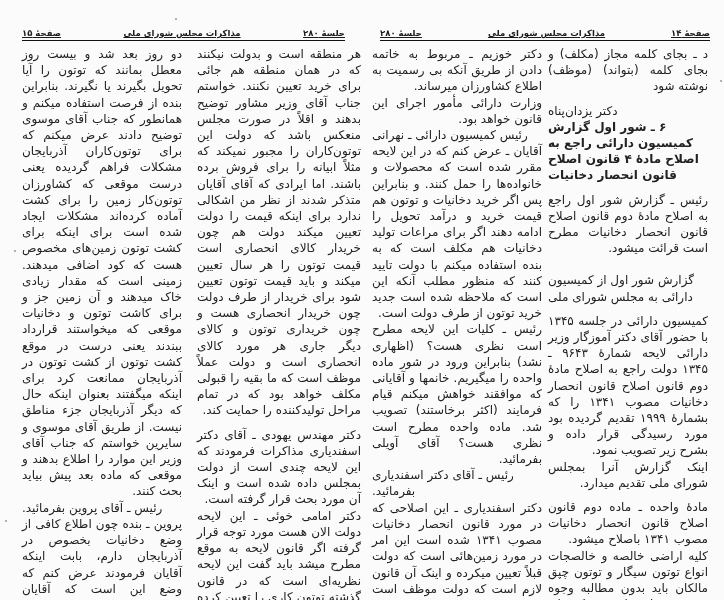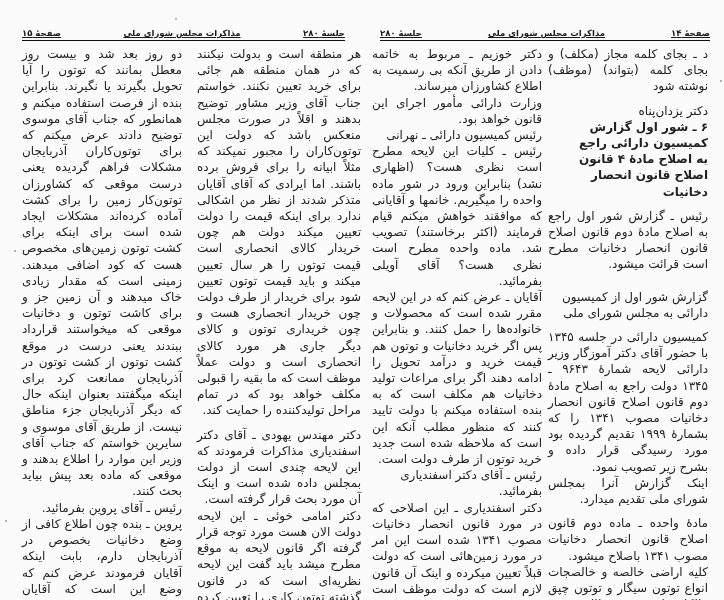--- a/index.html
+++ b/index.html
@@ -16,22 +16,22 @@
     direction:rtl; font-size:8.5px; font-weight:bold; line-height:12px;
   }
   .page.left .header { left:22px; width:323px; }
   .page.right .header { left:18px; width:330px; }
   .header span { padding-bottom:1px;text-decoration:underline; }
   .col {
     position:absolute; top:46px; direction:rtl; text-align:justify;
     font-size:12px; line-height:16.2px; color:#222;
   }
   .col p { margin:0; }
-  .col .c { text-align:right; }
-  .col .b { font-weight:bold;margin-left:24px; }
+  .col .c { text-align:left; }
+  .col .b { font-weight:bold; }
   .col .gap { height:8px; }
   .page.left .col.a { left:197px; width:164px; }
   .page.left .col.b2 { left:22px; width:160px; }
   .page.right .col.a { left:186px; width:160px; }
   .page.right .col.b2 { left:10px; width:170px; }
   .speck { position:absolute; width:2px; height:2px; background:#999; border-radius:1px; }
 </style>
 </head>
 <body>
 
@@ -57,22 +57,22 @@
     <p>اینک گزارش آنرا بمجلس شورای ملی تقدیم میدارد.</p>
     <div class="gap"></div>
     <p>مادهٔ واحده ـ ماده دوم قانون اصلاح قانون انحصار دخانیات مصوب ۱۳۴۱ باصلاح میشود.</p>
     <p>کلیه اراضی خالصه و خالصجات انواع توتون سیگار و توتون چپق مالکان باید بدون مطالبه وجوه توتون تحویل نمایند. شرکت‌های توتون‌کاری برای نرخ مالیات انحصار دخانیات مکلفند که توتون تولید شده را به انحصار تحویل دهند و قیمت توتون را طبق نرخی که از طرف دولت تعیین میشود دریافت دارند.</p>
   </div>
 
   <div class="col b2">
     <p>دکتر خوزیم ـ مربوط به خاتمه دادن از طریق آنکه بی رسمیت به اطلاع کشاورزان میرساند.</p>
     <p>وزارت دارائی مأمور اجرای این قانون خواهد بود.</p>
     <p class="c">رئیس کمیسیون دارائی ـ نهرانی</p>
+    <p>آقایان ـ عرض کنم که در این لایحه مقرر شده است که محصولات و خانواده‌ها را حمل کنند. و بنابراین پس اگر خرید دخانیات و توتون هم قیمت خرید و درآمد تحویل را ادامه دهند اگر برای مراعات تولید دخانیات هم مکلف است که به بنده استفاده میکنم با دولت تایید کنند که منظور مطلب آنکه این است که ملاحظه شده است جدید خرید توتون از طرف دولت است.</p>
     <p>رئیس ـ کلیات این لایحه مطرح است نظری هست؟ (اظهاری نشد) بنابراین ورود در شور ماده واحده را میگیریم. خانمها و آقایانی که موافقند خواهش میکنم قیام فرمایند (اکثر برخاستند) تصویب شد. ماده واحده مطرح است نظری هست؟ آقای آویلی بفرمائید.</p>
-    <p>آقایان ـ عرض کنم که در این لایحه مقرر شده است که محصولات و خانواده‌ها را حمل کنند. و بنابراین پس اگر خرید دخانیات و توتون هم قیمت خرید و درآمد تحویل را ادامه دهند اگر برای مراعات تولید دخانیات هم مکلف است که به بنده استفاده میکنم با دولت تایید کنند که منظور مطلب آنکه این است که ملاحظه شده است جدید خرید توتون از طرف دولت است.</p>
     <p class="c">رئیس ـ آقای دکتر اسفندیاری بفرمائید.</p>
     <p>دکتر اسفندیاری ـ این اصلاحی که در مورد قانون انحصار دخانیات مصوب ۱۳۴۱ شده است این امر در مورد زمین‌هائی است که دولت قبلاً تعیین میکرده و اینک آن قانون لازم است که دولت موظف است توتون را به قیمت روز خریداری کند و برای تولیدکنندگان شرایطی ایجاد نماید.</p>
   </div>
 </div>
 
 <div class="page left">
   <div class="header">
     <span>جلسهٔ ۲۸۰</span>
     <span>مذاکرات مجلس شورای ملی</span>
     <span>صفحهٔ ۱۵</span>

